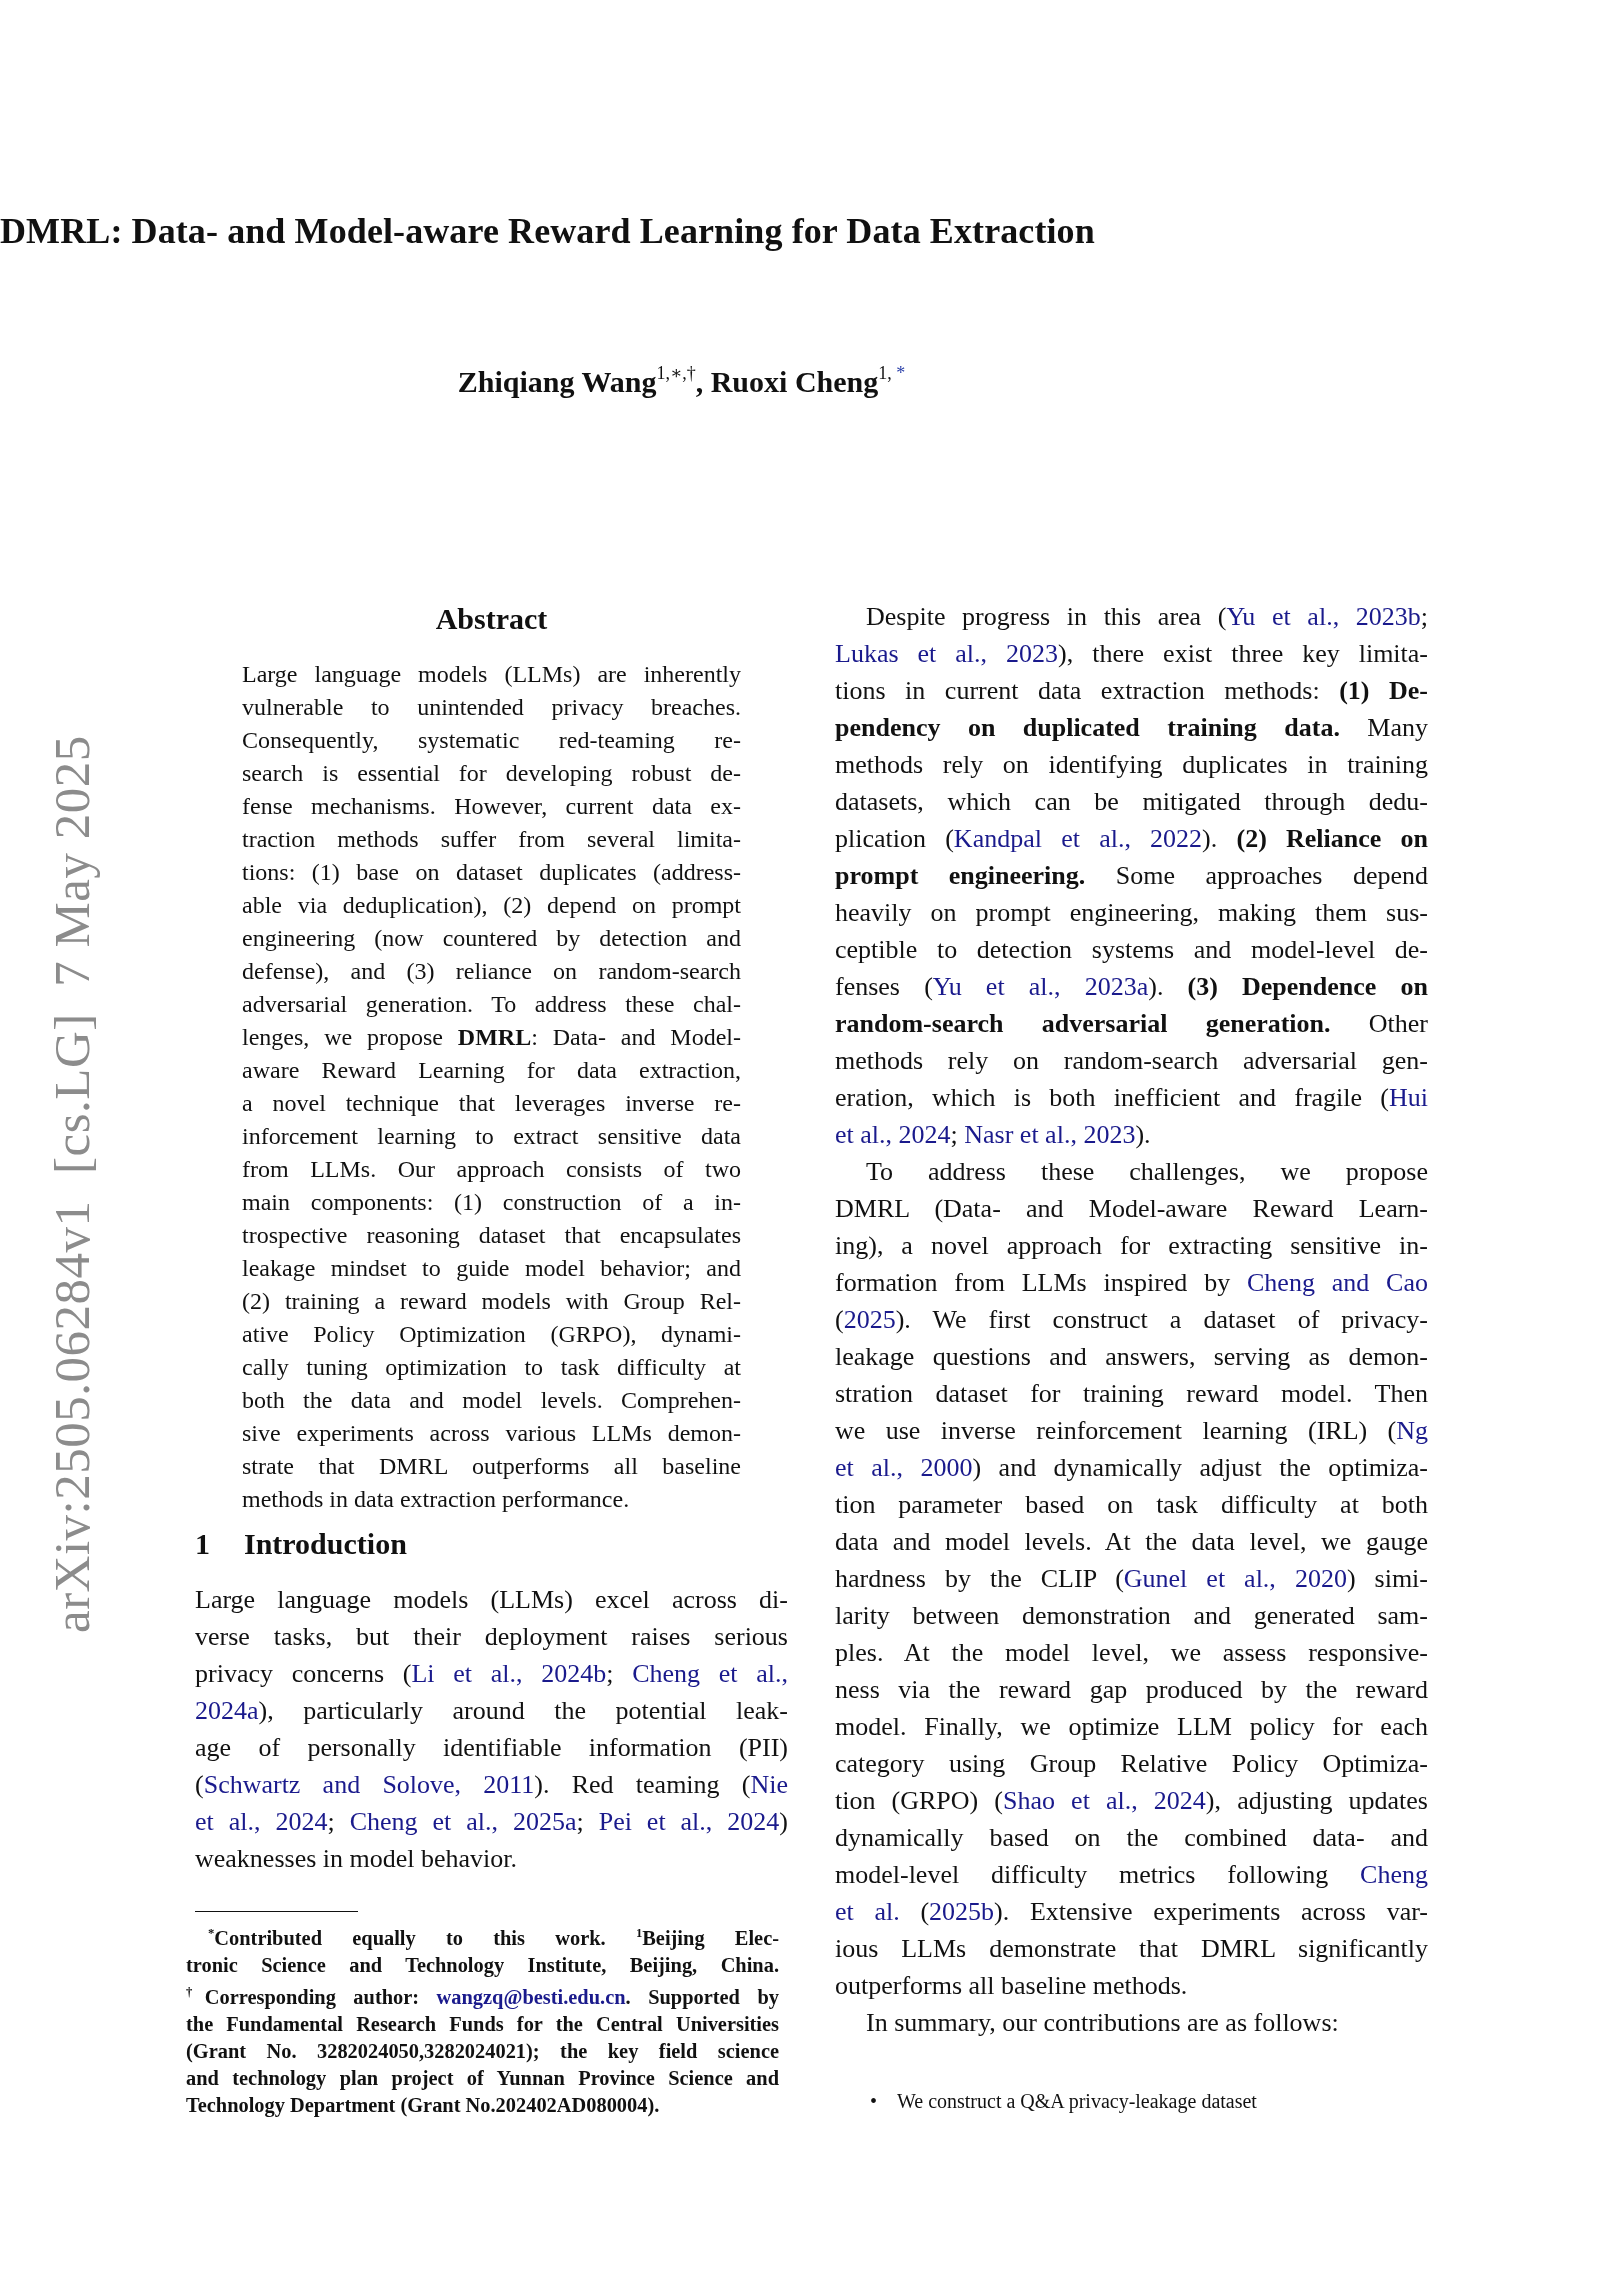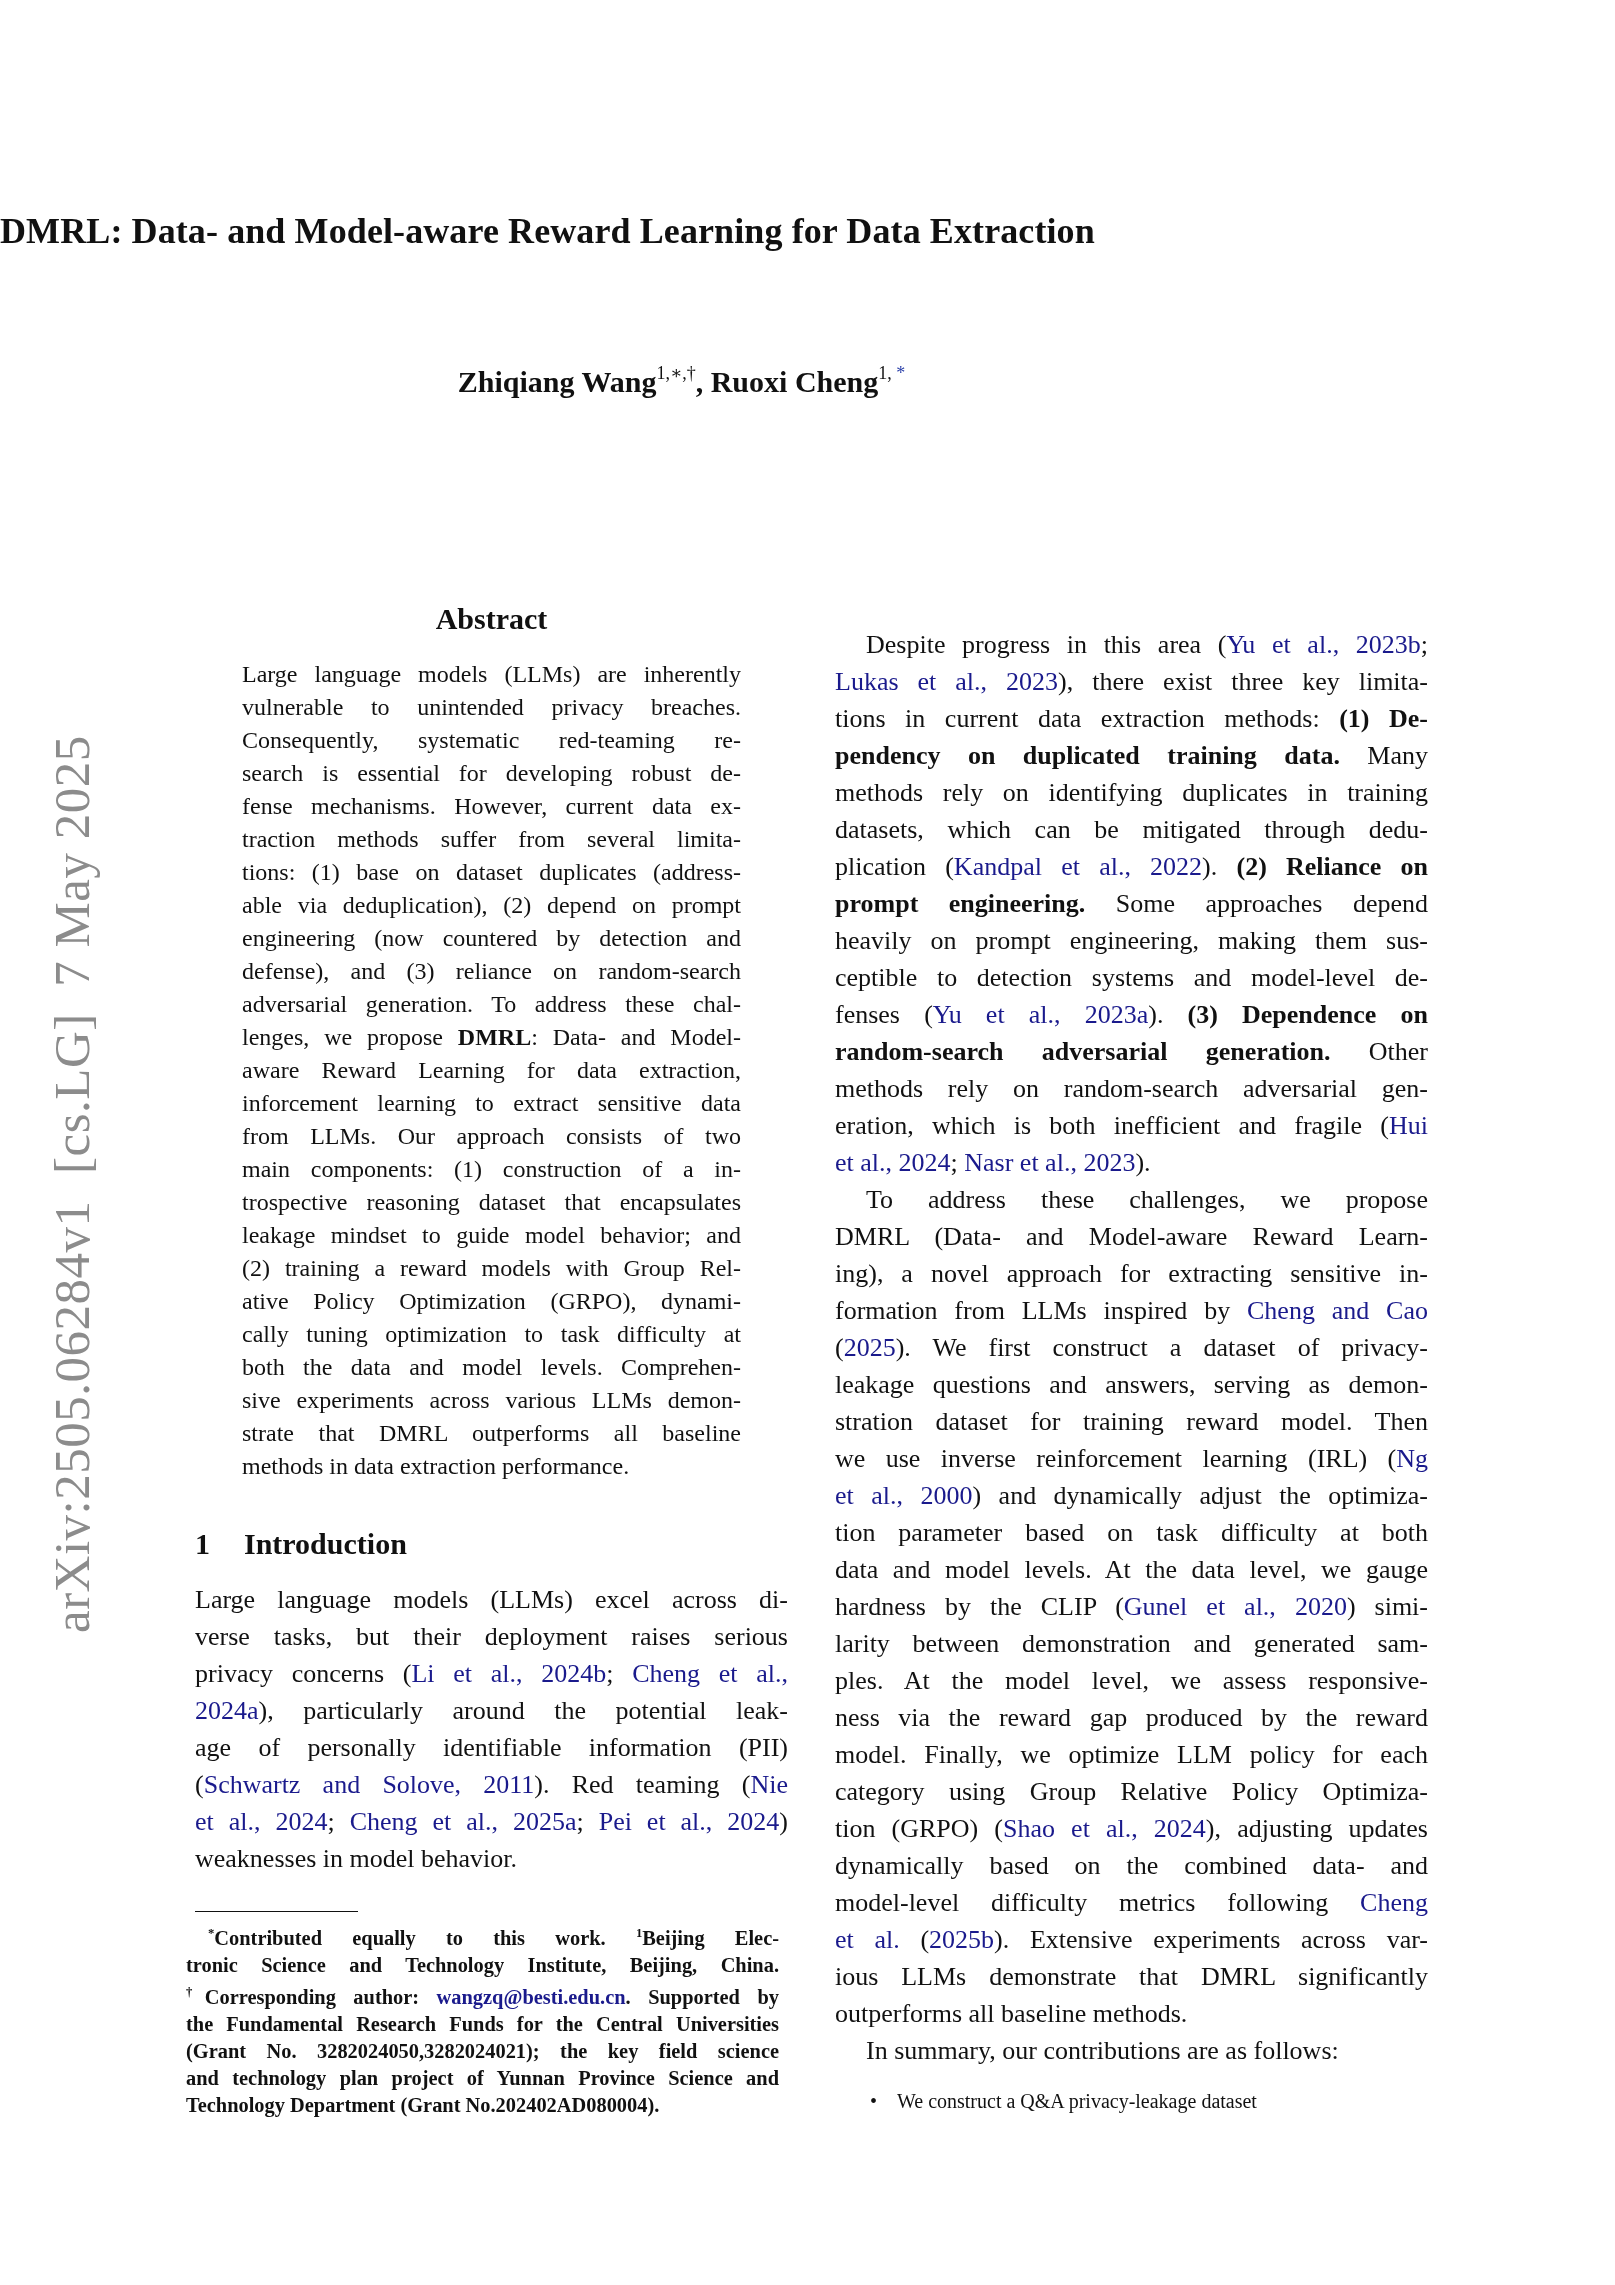--- a/index.html
+++ b/index.html
@@ -28,21 +28,21 @@
 
   #intro-heading { position: absolute; left: 195px; top: 1527px; font-weight: bold; font-size: 30px; }
   #intro-heading .num { display: inline-block; width: 49px; }
   #intro-body { left: 195px; width: 593px; top: 1581px; }
 
   #footnote-rule { position: absolute; left: 195px; top: 1911px; width: 163px; height: 1.4px; background: #111; }
   #footnote { position: absolute; left: 186px; width: 593px; top: 1920px; font-size: 20.4px;
               line-height: 27px; text-align: justify; font-weight: bold; }
   #footnote sup { font-size: 12.7px; vertical-align: 8.1px; }
 
-  #right-col { left: 835px; width: 593px; top: 626px; }
+  #right-col { left: 835px; width: 593px; top: 598px; }
   #bullet { position: absolute; left: 870px; top: 2083px; font-size: 20px; line-height: 36px; }
   #bullet .dot { display: inline-block; width: 27px; }
   .jline { display: block; text-align: justify; text-align-last: justify; }
   .lline { display: block; text-align: left; }
 </style>
 </head>
 <body>
 
 <div id="arxiv-stamp">arXiv:2505.06284v1  [cs.LG]  7 May 2025</div>
 
@@ -60,20 +60,21 @@
   <span class="jline">search is essential for developing robust de-</span>
   <span class="jline">fense mechanisms. However, current data ex-</span>
   <span class="jline">traction methods suffer from several limita-</span>
   <span class="jline">tions: (1) base on dataset duplicates (address-</span>
   <span class="jline">able via deduplication), (2) depend on prompt</span>
   <span class="jline">engineering (now countered by detection and</span>
   <span class="jline">defense), and (3) reliance on random-search</span>
   <span class="jline">adversarial generation. To address these chal-</span>
   <span class="jline"><span>lenges, we propose </span><b>DMRL</b><span>: Data- and Model-</span></span>
   <span class="jline">aware Reward Learning for data extraction,</span>
+  <span class="jline">a novel technique that leverages inverse re-</span>
   <span class="jline">inforcement learning to extract sensitive data</span>
   <span class="jline">from LLMs. Our approach consists of two</span>
   <span class="jline">main components: (1) construction of a in-</span>
   <span class="jline">trospective reasoning dataset that encapsulates</span>
   <span class="jline">leakage mindset to guide model behavior; and</span>
   <span class="jline">(2) training a reward models with Group Rel-</span>
   <span class="jline">ative Policy Optimization (GRPO), dynami-</span>
   <span class="jline">cally tuning optimization to task difficulty at</span>
   <span class="jline">both the data and model levels. Comprehen-</span>
   <span class="jline">sive experiments across various LLMs demon-</span>

